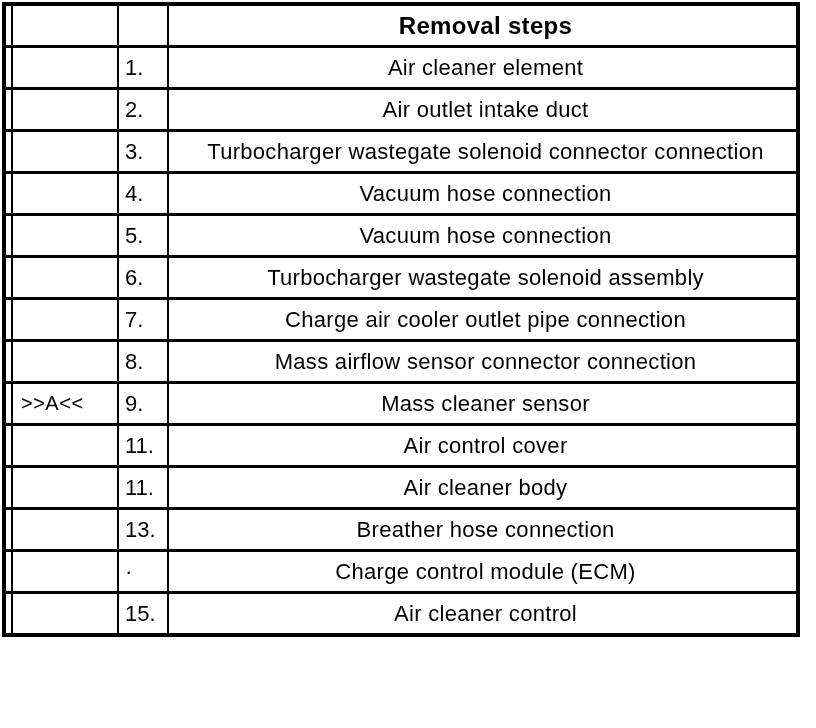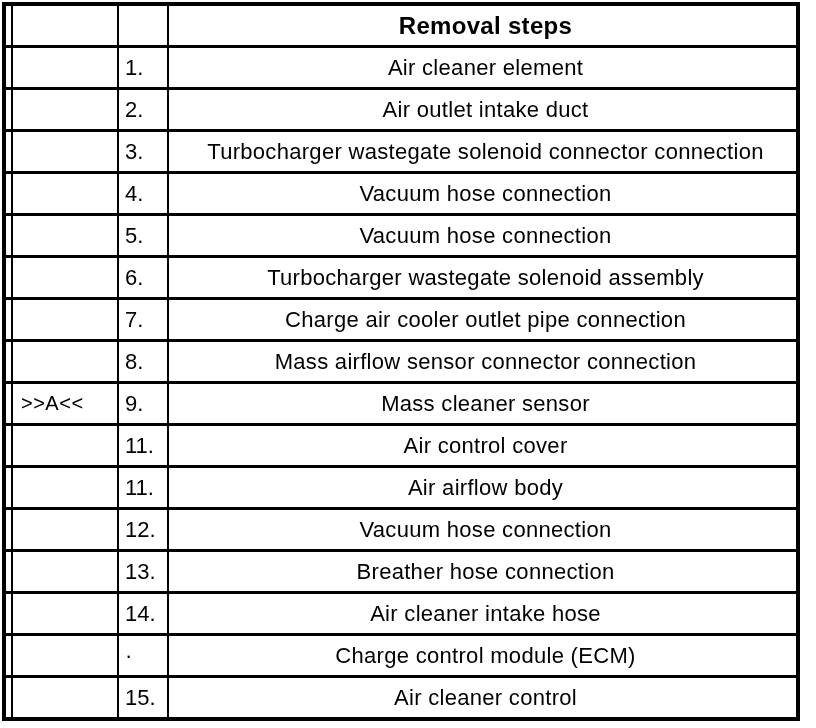--- a/index.html
+++ b/index.html
@@ -137,39 +137,27 @@
       <tr>
         <td class="c1"></td>
         <td class="c2"></td>
         <td class="c3">11.</td>
         <td class="c4">Air control cover</td>
       </tr>
       <tr>
         <td class="c1"></td>
         <td class="c2"></td>
         <td class="c3">11.</td>
-        <td class="c4">Air airflow body</td>
-      </tr>
-      <tr>
-        <td class="c1"></td>
-        <td class="c2"></td>
-        <td class="c3">12.</td>
-        <td class="c4">Vacuum hose connection</td>
+        <td class="c4">Air cleaner body</td>
       </tr>
       <tr>
         <td class="c1"></td>
         <td class="c2"></td>
         <td class="c3">13.</td>
         <td class="c4">Breather hose connection</td>
-      </tr>
-      <tr>
-        <td class="c1"></td>
-        <td class="c2"></td>
-        <td class="c3">14.</td>
-        <td class="c4">Air cleaner intake hose</td>
       </tr>
       <tr>
         <td class="c1"></td>
         <td class="c2"></td>
         <td class="c3">·</td>
         <td class="c4">Charge control module (ECM)</td>
       </tr>
       <tr>
         <td class="c1"></td>
         <td class="c2"></td>

